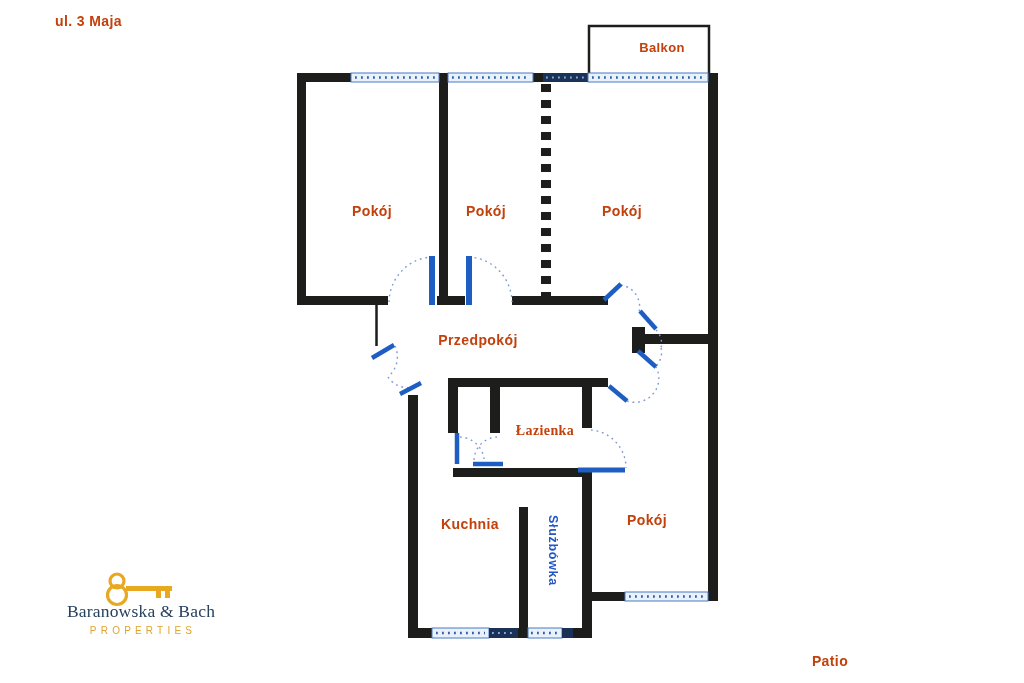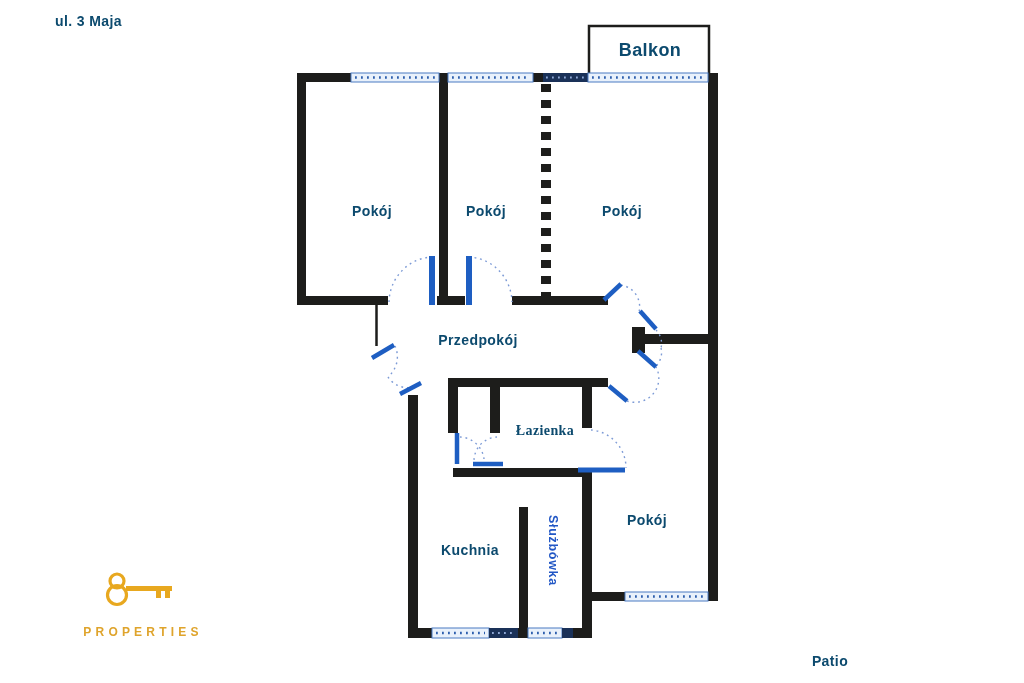--- a/index.html
+++ b/index.html
@@ -1,26 +1,26 @@
 <!DOCTYPE html>
 <html><head>
 <meta charset="utf-8">
 <style>
   html,body{margin:0;padding:0;background:#ffffff;}
   .canvas{position:relative;width:1024px;height:683px;background:#ffffff;
           font-family:"Liberation Sans",sans-serif;overflow:hidden;}
   .plan-svg{position:absolute;left:0;top:0;}
-  .lbl{position:absolute;font-weight:700;font-size:14px;color:#0c4a6e;
+  .lbl{position:absolute;font-weight:700;font-size:14px;color:#c2410c;
        letter-spacing:.4px;text-align:center;line-height:1;}
-  .lbl.small{font-size:18px;}
+  .lbl.small{font-size:13px;padding-left:12px;}
   .lbl-vert{position:absolute;writing-mode:vertical-rl;font-weight:700;
             font-size:12.5px;color:#2257c5;letter-spacing:.7px;line-height:1;}
   .logo-name{position:absolute;font-family:"Liberation Serif",serif;
              font-size:17.5px;color:#27415f;text-align:center;letter-spacing:.2px;line-height:1;}
-  .logo-tag{position:absolute;font-size:12px;font-weight:700;color:#dfa42c;
+  .logo-tag{position:absolute;font-size:10px;font-weight:400;color:#dfa42c;
             letter-spacing:4.2px;text-align:center;line-height:1;}
 </style>
 </head>
 <body>
 
 <div class="canvas">
 
   <svg class="plan-svg" width="1024" height="683" viewBox="0 0 1024 683">
 
     <g>
@@ -137,24 +137,25 @@
   <div class="lbl" style="left:312px;top:204px;width:120px;">Pokój</div>
 
   <div class="lbl" style="left:426px;top:204px;width:120px;">Pokój</div>
 
   <div class="lbl" style="left:562px;top:204px;width:120px;">Pokój</div>
 
   <div class="lbl" style="left:398px;top:333px;width:160px;text-align:center;">Przedpokój</div>
 
   <div class="lbl" style="left:485px;top:424px;width:120px;font-family:Liberation Serif, serif;">Łazienka</div>
 
-  <div class="lbl" style="left:410px;top:543px;width:120px;">Kuchnia</div>
+  <div class="lbl" style="left:410px;top:517px;width:120px;">Kuchnia</div>
 
   <div class="lbl-vert" style="left:546px;top:515px;height:90px;">Służbówka</div>
 
   <div class="lbl" style="left:587px;top:513px;width:120px;">Pokój</div>
 
   <div class="lbl" style="left:770px;top:654px;width:120px;">Patio</div>
 
+  <div class="logo-name" style="left:56px;top:603px;width:170px;">Baranowska &amp; Bach</div>
 
   <div class="logo-tag" style="left:58px;top:626px;width:170px;">PROPERTIES</div>
 
 </div>
 
 </body></html>

